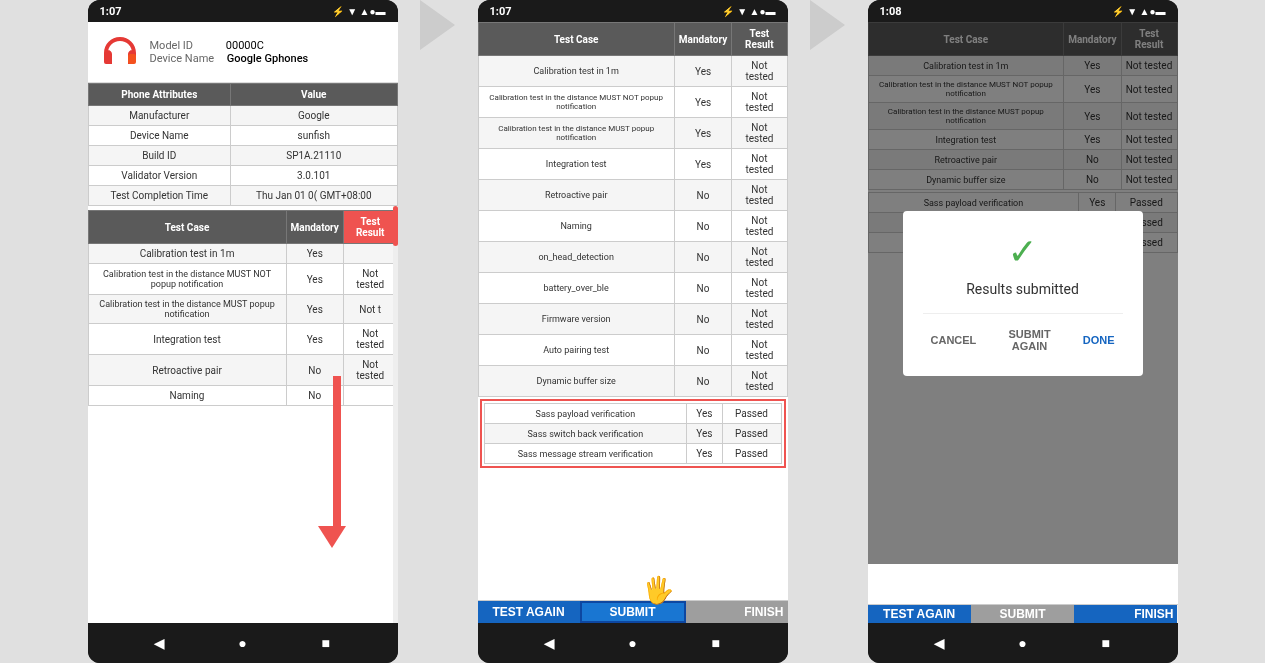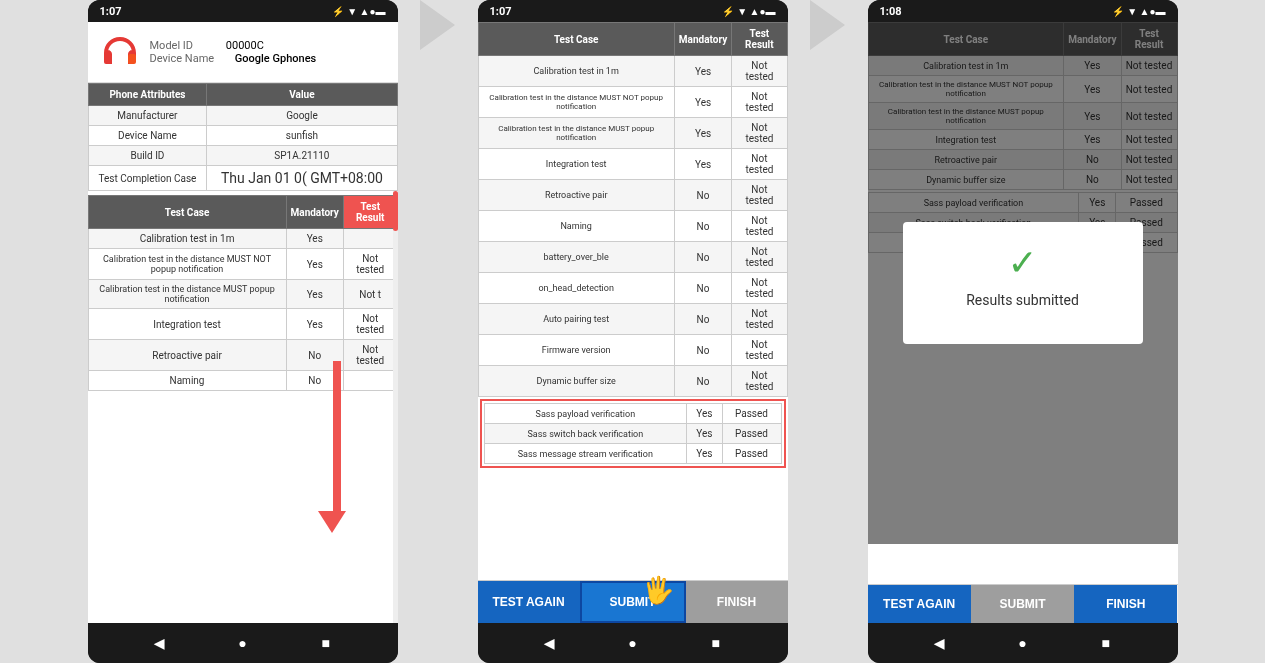--- a/index.html
+++ b/index.html
@@ -149,31 +149,31 @@
 
     
     .action-buttons {
       display: flex;
       background: #f0f0f0;
       border-top: 1px solid #ccc;
     }
 
     .action-btn {
       flex: 1;
-      padding: 12px 4px;
+      padding: 2px 4px;
       border: none;
       font-size: 12px;
       font-weight: bold;
       cursor: pointer;
       text-align: center;
     }
 
     .btn-test-again { background: #1565C0; color: white; }
     .btn-submit { background: #1565C0; color: white; }
-    .btn-finish { background: #9e9e9e; color: white; }
+    .btn-finish { background: #9e9e9e; color: white; text-align: right; }
     .btn-submit-active { background: #1976D2; color: white; border: 2px solid #0d47a1; }
 
     
     .dialog-overlay {
       position: absolute;
       top: 0; left: 0; right: 0; bottom: 40px;
       background: rgba(0,0,0,0.5);
       display: flex;
       align-items: center;
       justify-content: center;
@@ -247,21 +247,21 @@
             <rect x="28" y="22" width="8" height="10" rx="2" fill="#f4511e"></rect>
           </svg>
         </div>
         <div class="device-info">
           <div>
             <span class="label">Model ID</span>
             <span style="margin-left:30px">00000C</span>
           </div>
           <div>
             <span class="label">Device Name</span>
-            <span class="value" style="margin-left:18px">Google Gphones</span>
+            <span class="value" style="margin-left:10px">Google Gphones</span>
           </div>
         </div>
       </div>
 
       <table class="data-table">
         <tbody>
             <tr>
           <th>Phone Attributes</th>
           <th>Value</th>
         </tr>
@@ -271,22 +271,26 @@
         </tr>
         <tr>
           <td>Device Name</td>
           <td>sunfish</td>
         </tr>
         <tr>
           <td>Build ID</td>
           <td>SP1A.21110</td>
         </tr>
         <tr>
-          <td>Test Completion Case</td>
-          <td style="font-size:14px">Thu Jan 01 0( GMT+08:00</td>
+          <td>Validator Version</td>
+          <td>3.0.101</td>
+        </tr>
+        <tr>
+          <td>Test Completion Time</td>
+          <td style="font-size:10px">Thu Jan 01 0( GMT+08:00</td>
         </tr>
       </tbody>
         </table>
 
       <div style="position:relative; flex:1; overflow:hidden">
         <table class="data-table" style="margin-top:4px">
           <tbody>
               <tr>
             <th>Test Case</th>
             <th>Mandatory</th>
@@ -385,36 +389,36 @@
           <td style="font-size:9px">Retroactive pair</td>
           <td>No</td>
           <td>Not tested</td>
         </tr>
         <tr>
           <td style="font-size:9px">Naming</td>
           <td>No</td>
           <td>Not tested</td>
         </tr>
         <tr>
+          <td style="font-size:9px">on_head_detection</td>
+          <td>No</td>
+          <td>Not tested</td>
+        </tr>
+        <tr>
           <td style="font-size:9px">battery_over_ble</td>
           <td>No</td>
           <td>Not tested</td>
         </tr>
         <tr>
-          <td style="font-size:9px">on_head_detection</td>
+          <td style="font-size:9px">Firmware version</td>
           <td>No</td>
           <td>Not tested</td>
         </tr>
         <tr>
           <td style="font-size:9px">Auto pairing test</td>
-          <td>No</td>
-          <td>Not tested</td>
-        </tr>
-        <tr>
-          <td style="font-size:9px">Firmware version</td>
           <td>No</td>
           <td>Not tested</td>
         </tr>
         <tr>
           <td style="font-size:9px">Dynamic buffer size</td>
           <td>No</td>
           <td>Not tested</td>
         </tr>
       </tbody>
         </table>
@@ -527,20 +531,25 @@
           <td>Yes</td>
           <td>Passed</td>
         </tr>
       </tbody>
         </table>
 
       <div class="dialog-overlay">
         <div class="dialog-box">
           <div class="checkmark">✓</div>
           <div class="dialog-title">Results submitted</div>
+          <div class="dialog-buttons">
+            <button class="dialog-btn dialog-btn-cancel">CANCEL</button>
+            <button class="dialog-btn dialog-btn-submit-again">SUBMIT AGAIN</button>
+            <button class="dialog-btn dialog-btn-done">DONE</button>
+          </div>
         </div>
       </div>
     </div>
 
     <div class="action-buttons">
       <button class="action-btn btn-test-again">TEST AGAIN</button>
       <button class="action-btn btn-submit" style="background:#9e9e9e">SUBMIT</button>
       <button class="action-btn btn-finish" style="background:#1565C0">FINISH</button>
     </div>
 

